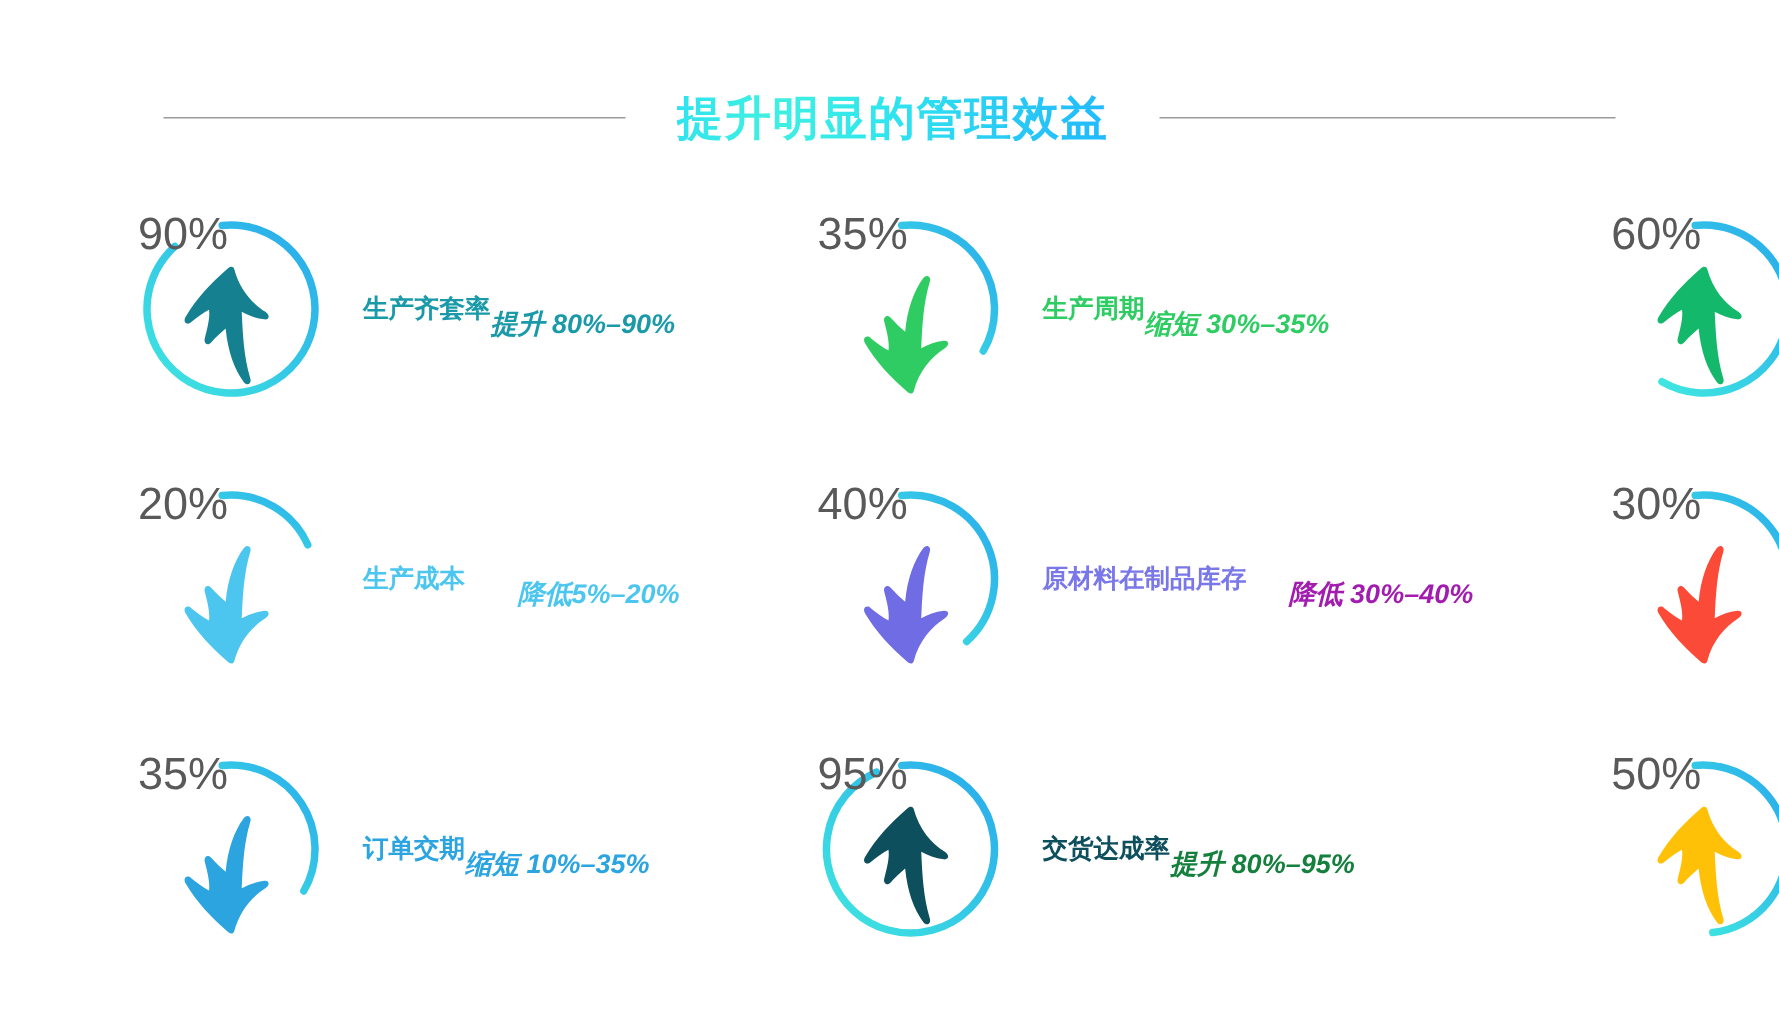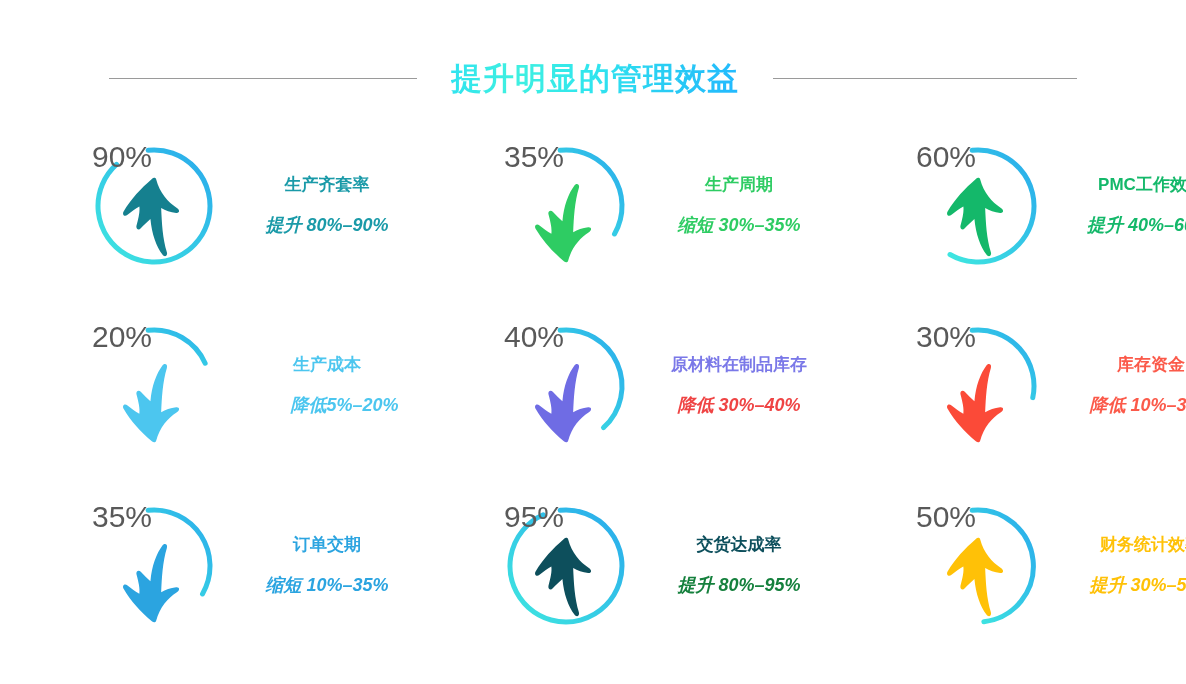--- a/index.html
+++ b/index.html
@@ -54,21 +54,21 @@
   .gauge-value{
     font-size:30px;color:#595959;font-weight:400;line-height:1;
     letter-spacing:0px;margin-top:-2px;
   }
   .gauge-arrow{
     margin-top:3px;width:22px;height:26px;display:block;
   }
 
   
   .labels{
-    margin-left:26px;display:flex;flex-direction:column;align-items:center;
+    margin-left:26px;display:flex;flex-direction:row;align-items:center;
     justify-content:center;min-width:170px;
   }
   .lbl-title{
     font-size:17px;font-weight:bold;white-space:nowrap;line-height:1.1;
   }
   .lbl-sub{
     font-size:18px;font-weight:bold;white-space:nowrap;margin-top:21px;line-height:1.1;font-style:italic;
   }
 </style>
 </head>
@@ -186,21 +186,21 @@
         </svg>
         <div class="gauge-center">
           <div class="gauge-value" style="color: rgb(89, 89, 89);">40%</div>
           <svg class="gauge-arrow" viewBox="0 0 22 26">
             <path d="M11.6 24.0 C12.6 20.2 14.9 17.6 17.4 16.0 C18.3 15.4 18.2 14.5 17.2 14.6 C15.6 14.8 14.2 15.3 13.0 16.0 C13.2 11.6 13.4 7.6 14.6 3.6 C14.9 2.6 14.0 2.1 13.4 2.9 C11.6 5.3 10.4 8.7 10.0 12.9 C9.1 12.1 8.2 11.3 7.3 10.3 C6.7 9.6 5.9 10.1 6.1 11.0 C6.7 13.3 7.1 15.0 6.9 16.4 C5.8 15.8 4.7 15.0 3.6 14.1 C2.8 13.4 2.0 14.1 2.5 15.0 C4.6 18.6 7.3 21.4 10.4 24.1 C10.8 24.5 11.4 24.6 11.6 24.0 Z" fill="#6f6ce4"></path>
           </svg>
         </div>
       </div>
       <div class="labels">
         <div class="lbl-title" style="color: rgb(122, 120, 232);">原材料在制品库存</div>
-        <div class="lbl-sub" style="color: #ef4444;">降低 30%–40%</div>
+        <div class="lbl-sub" style="color: #a21caf; margin-left: 28px;">降低 30%–40%</div>
       </div>
     </div>
     <div class="cell">
       <div class="gauge">
         <svg viewBox="0 0 124 124">
           <defs>
             <linearGradient id="ringgrad5" x1="0%" y1="100%" x2="100%" y2="0%">
               <stop offset="0%" stop-color="#3fe7e0"></stop>
               <stop offset="100%" stop-color="#29a9ec"></stop>
             </linearGradient>

